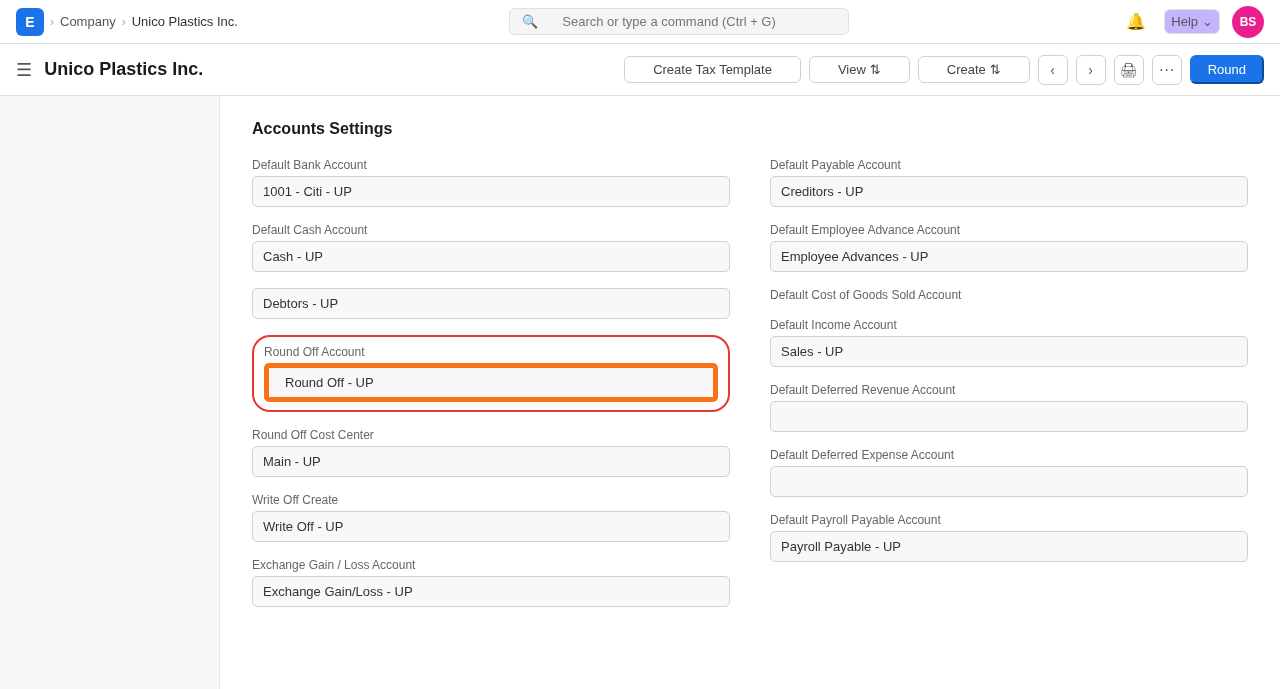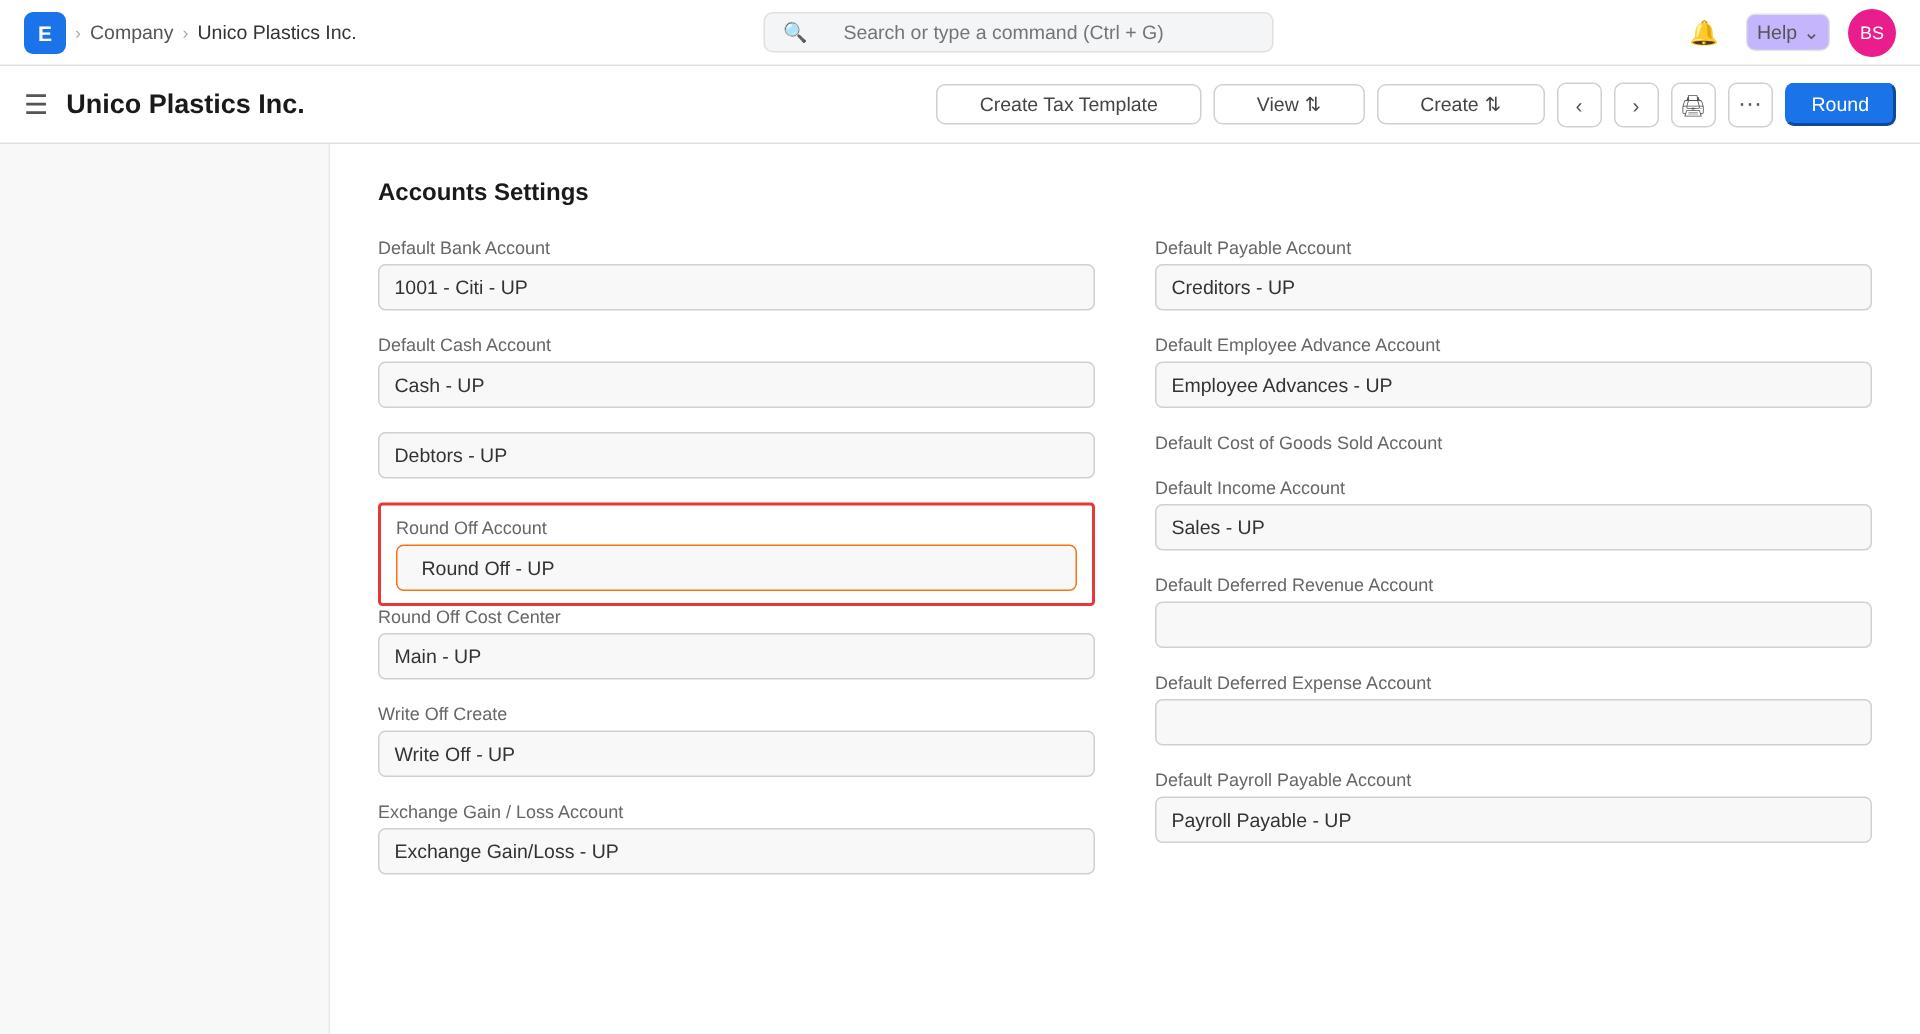--- a/index.html
+++ b/index.html
@@ -37,21 +37,21 @@
       color: #555; font-size: 16px;
     }
     .help-btn {
       display: flex; align-items: center; gap: 4px;
       border: 1px solid #e0e0e0; border-radius: 6px; padding: 4px 6px;
       background: #c4b5fd; cursor: pointer; font-size: 13px; color: #555;
     }
     .avatar {
       width: 32px; height: 32px; border-radius: 50%;
       background: #e91e8c; color: #fff; display: flex; align-items: center; justify-content: center;
-      font-size: 12px; font-weight: 400;
+      font-size: 12px; font-weight: 700;
     }
 
     
     .toolbar {
       display: flex; align-items: center; justify-content: space-between;
       background: #fff; border-bottom: 1px solid #e0e0e0;
       padding: 0 16px; height: 52px;
     }
     .toolbar-left { display: flex; align-items: center; gap: 8px; }
     .hamburger { font-size: 18px; color: #555; cursor: pointer; margin-right: 4px; }
@@ -109,27 +109,27 @@
     .form-input {
       width: 100%; padding: 7px 10px; border: 1px solid #d0d0d0; border-radius: 5px;
       background: #f8f8f8; font-size: 13px; color: #333; outline: none;
     }
     .form-input-empty {
       background: #f8f8f8; color: transparent;
     }
 
     
     .highlighted-field {
-      border: 2px solid #e53935; border-radius: 3px; padding: 8px 10px; 
+      border: 2px solid #e53935; border-radius: 18px; padding: 8px 10px; margin-bottom: 16px;
     }
     .highlighted-field .form-label {
       margin-bottom: 4px;
     }
     .highlighted-field .form-input {
-      border: 1px solid #f97316;
+      border: 5px solid #f97316;
       padding-left: 16px;
     }
   </style>
 </head>
 <body>
 
 <nav class="top-nav">
   <div class="top-nav-left">
     <div class="app-icon">E</div>
     <span class="breadcrumb-sep">›</span>

